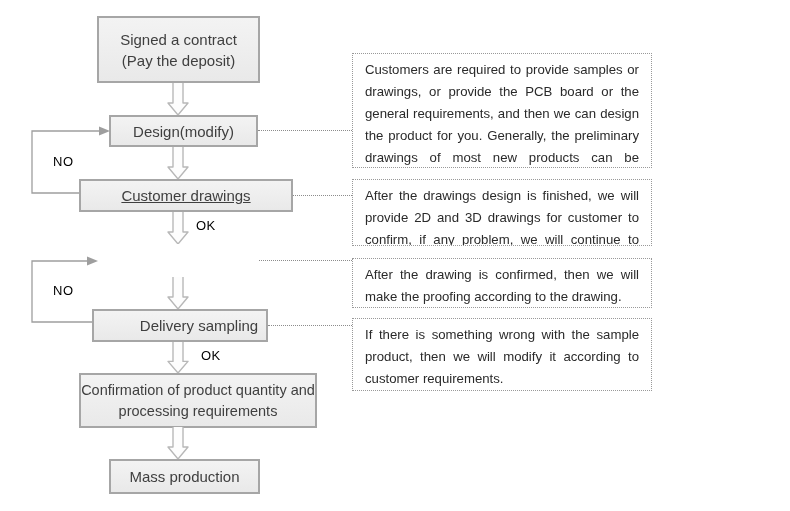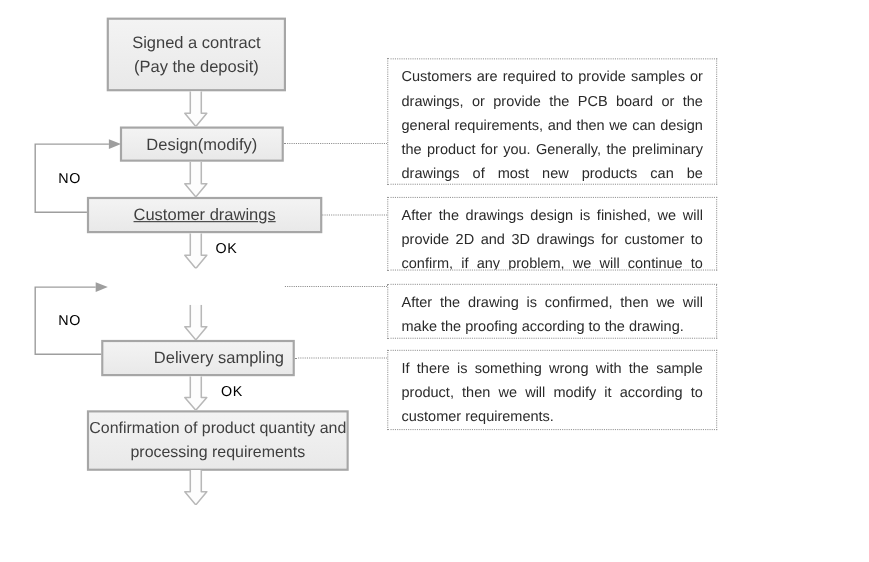--- a/index.html
+++ b/index.html
@@ -95,20 +95,21 @@
 
 <div class="canvas">
 
   <div class="flow-box" id="node-contract">Signed a contract
 (Pay the deposit)</div>
   <div class="flow-box" id="node-design">Design(modify)</div>
   <div class="flow-box" id="node-drawings">Customer drawings</div>
   <div class="flow-box" id="node-sampling">Delivery sampling</div>
   <div class="flow-box" id="node-confirmation">Confirmation of product quantity and
 processing requirements</div>
+  <div class="flow-box" id="node-mass">Mass production</div>
 
   <svg class="down-arrow" id="arrow-1" viewBox="0 0 22 32" preserveAspectRatio="none">
     <path d="M6,0 L6,20 L1,20 L11,32 L21,20 L16,20 L16,0" fill="#fdfdfd" stroke="#b8b8b8" stroke-width="1.4" stroke-linejoin="round"></path>
   </svg>
   <svg class="down-arrow" id="arrow-2" viewBox="0 0 22 32" preserveAspectRatio="none">
     <path d="M6,0 L6,20 L1,20 L11,32 L21,20 L16,20 L16,0" fill="#fdfdfd" stroke="#b8b8b8" stroke-width="1.4" stroke-linejoin="round"></path>
   </svg>
   <svg class="down-arrow" id="arrow-3" viewBox="0 0 22 32" preserveAspectRatio="none">
     <path d="M6,0 L6,20 L1,20 L11,32 L21,20 L16,20 L16,0" fill="#fdfdfd" stroke="#b8b8b8" stroke-width="1.4" stroke-linejoin="round"></path>
   </svg>

